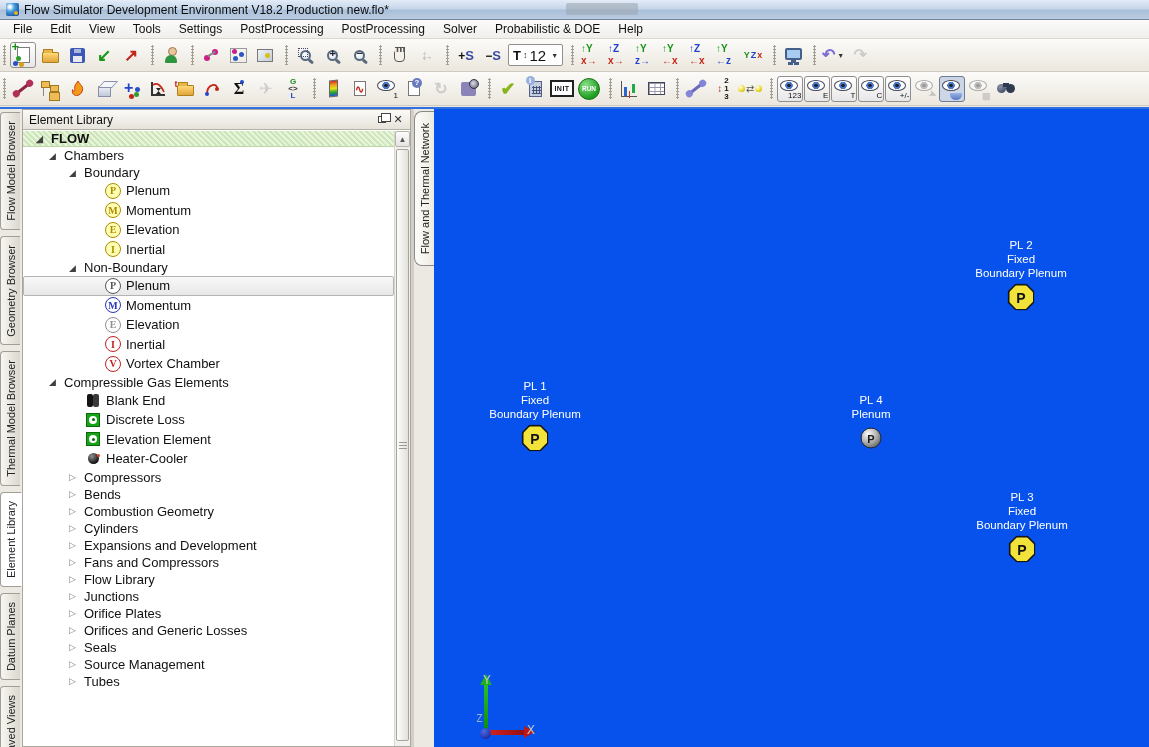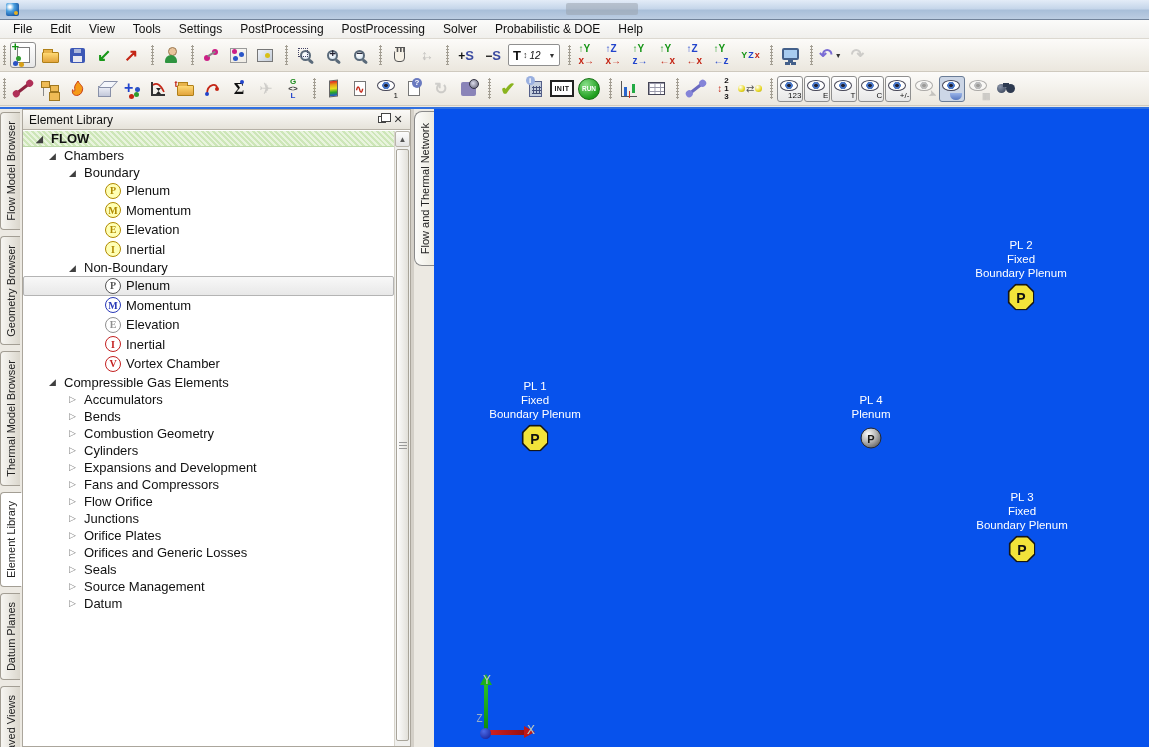--- a/index.html
+++ b/index.html
@@ -67,21 +67,21 @@
   .ic-hand::before{content:"";position:absolute;left:0;top:-4px;width:10px;height:4px;
     background-image:linear-gradient(90deg,#f6f1e6 2px,#555 2px,#555 3px,#f6f1e6 3px);background-size:3.3px 100%;border-top:1px solid #555;}
   .stack{position:relative;width:16px;height:16px;color:#8a8a8a;font-weight:bold;}
   .stack span{position:absolute;left:2px;top:0;font-size:14px;}
   .stack .ov{left:3px;top:0;}
   .txtbtn{font-weight:bold;font-size:12px;}
   .txtbtn .s-blue{color:#3a4aa0;font-size:13px;}
   .fontsel{display:flex;align-items:center;gap:2px;border:1px solid #8f8f8f;background:#fff;border-radius:2px;height:22px;padding:0 4px;}
   .fontsel .ft{font-weight:bold;font-size:13px;}
   .fontsel .updn{font-size:9px;color:#333;}
-  .fontsel .fval{font-size:10px;min-width:14px;text-align:left;font-style:italic;}
+  .fontsel .fval{font-size:15px;min-width:14px;text-align:right;}
   .fontsel .caret{font-size:7px;color:#333;padding-left:3px;}
   .ax{position:relative;width:24px;height:22px;font-size:10px;font-weight:bold;line-height:1;}
   .ax .axv{position:absolute;left:2px;top:0;}
   .ax .axh{position:absolute;left:2px;bottom:0;}
   .ax.iso{display:flex;align-items:center;justify-content:center;gap:1px;font-size:9px;}
   .c-red{color:#c42616;} .c-grn{color:#149414;} .c-blu{color:#2244cc;}
   .ic-monitor{width:17px;height:12px;border:2px solid #44608a;border-radius:2px;background:#a8ccf0;position:relative;margin-bottom:3px;}
   .ic-monitor::after{content:"";position:absolute;left:4px;bottom:-5px;width:5px;height:3px;background:#44608a;box-shadow:-3px 2px 0 #44608a,3px 2px 0 #44608a;}
   .caret-sm{font-size:7px;color:#333;margin-left:2px;}
   .ic-linkbar{width:16px;height:3px;background:#8e2440;border-radius:2px;transform:rotate(-38deg);position:relative;}
@@ -210,20 +210,21 @@
   #axis-y-head{left:46px;top:565px;width:0;height:0;border-left:6px solid transparent;border-right:6px solid transparent;border-bottom:11px solid #1cb01c;}
   #axis-x-bar{left:56px;top:621px;width:34px;height:4.5px;background:linear-gradient(90deg,#d02020,#941010);}
   #axis-x-head{left:90px;top:617px;width:0;height:0;border-top:6px solid transparent;border-bottom:6px solid transparent;border-left:11px solid #c01818;}
   #axis-z-dot{left:46px;top:619px;width:11px;height:11px;border-radius:50%;background:radial-gradient(circle at 35% 30%,#4a6ae8,#101a90);}
 </style>
 </head>
 <body>
 
 <div id="titlebar">
   <span class="app-icon"></span>
+  <span id="title-text">Flow Simulator Development Environment V18.2 Production new.flo*</span>
   <span class="title-smudge"></span>
 </div>
 
 <div id="menubar">
     <span class="menu-item">File</span>
     <span class="menu-item">Edit</span>
     <span class="menu-item">View</span>
     <span class="menu-item">Tools</span>
     <span class="menu-item">Settings</span>
     <span class="menu-item">PostProcessing</span>
@@ -773,24 +774,60 @@
             <span style="width: 66px; flex: 0 0 auto;"></span>
             <span class="lspace"></span>
             <span class="tico" style="border-color: rgb(196, 32, 32); color: rgb(196, 32, 32); background: rgb(255, 255, 255);">V</span>
             <span>Vortex Chamber</span>
           </div>
           <div class="trow">
             <span style="width: 26px; flex: 0 0 auto;"></span>
             <span class="tri">◢</span>
             <span>Compressible Gas Elements</span>
           </div>
-          <div class="trow">
-            <span style="width: 46px; flex: 0 0 auto;"></span>
-            <span class="tri col">▷</span>
-            <span>Accumulators</span>
+          <div class="trow hasicon">
+            <span style="width: 46px; flex: 0 0 auto;"></span>
+            <span class="lspace"></span>
+            <span class="ti-wrap">
+              <span class="ti-blank"></span>
+            </span>
+            <span>Blank End</span>
+          </div>
+          <div class="trow hasicon">
+            <span style="width: 46px; flex: 0 0 auto;"></span>
+            <span class="lspace"></span>
+            <span class="ti-wrap">
+              <span class="ti-green">
+                <i></i>
+              </span>
+            </span>
+            <span>Discrete Loss</span>
+          </div>
+          <div class="trow hasicon">
+            <span style="width: 46px; flex: 0 0 auto;"></span>
+            <span class="lspace"></span>
+            <span class="ti-wrap">
+              <span class="ti-green">
+                <i></i>
+              </span>
+            </span>
+            <span>Elevation Element</span>
+          </div>
+          <div class="trow hasicon">
+            <span style="width: 46px; flex: 0 0 auto;"></span>
+            <span class="lspace"></span>
+            <span class="ti-wrap">
+              <span class="ti-sph"></span>
+            </span>
+            <span>Heater-Cooler</span>
+          </div>
+          <div class="trow">
+            <span style="width: 46px; flex: 0 0 auto;"></span>
+            <span class="tri col">▷</span>
+            <span>Compressors</span>
           </div>
           <div class="trow">
             <span style="width: 46px; flex: 0 0 auto;"></span>
             <span class="tri col">▷</span>
             <span>Bends</span>
           </div>
           <div class="trow">
             <span style="width: 46px; flex: 0 0 auto;"></span>
             <span class="tri col">▷</span>
             <span>Combustion Geometry</span>
@@ -806,21 +843,21 @@
             <span>Expansions and Development</span>
           </div>
           <div class="trow">
             <span style="width: 46px; flex: 0 0 auto;"></span>
             <span class="tri col">▷</span>
             <span>Fans and Compressors</span>
           </div>
           <div class="trow">
             <span style="width: 46px; flex: 0 0 auto;"></span>
             <span class="tri col">▷</span>
-            <span>Flow Orifice</span>
+            <span>Flow Library</span>
           </div>
           <div class="trow">
             <span style="width: 46px; flex: 0 0 auto;"></span>
             <span class="tri col">▷</span>
             <span>Junctions</span>
           </div>
           <div class="trow">
             <span style="width: 46px; flex: 0 0 auto;"></span>
             <span class="tri col">▷</span>
             <span>Orifice Plates</span>
@@ -836,21 +873,21 @@
             <span>Seals</span>
           </div>
           <div class="trow">
             <span style="width: 46px; flex: 0 0 auto;"></span>
             <span class="tri col">▷</span>
             <span>Source Management</span>
           </div>
           <div class="trow">
             <span style="width: 46px; flex: 0 0 auto;"></span>
             <span class="tri col">▷</span>
-            <span>Datum</span>
+            <span>Tubes</span>
           </div>
         </div>
       <div id="pscroll">
         <div class="sb-arrow">▲</div>
         <div id="sb-thumb">
           <span class="sb-grip"></span>
         </div>
       </div>
     </div>
   </div>

